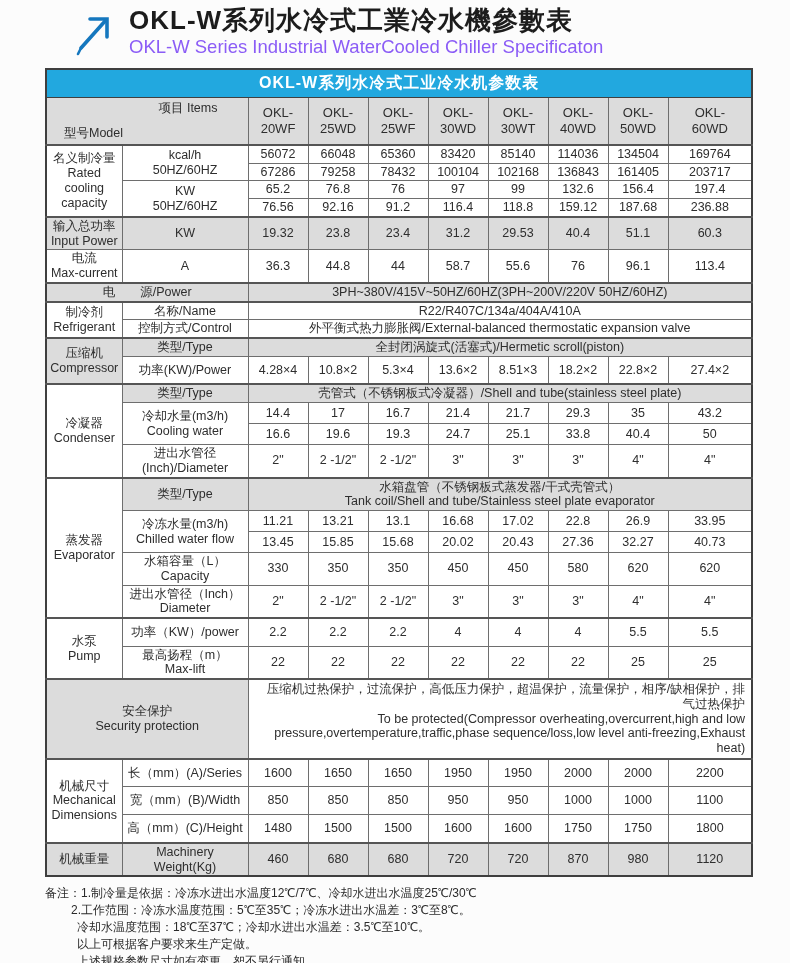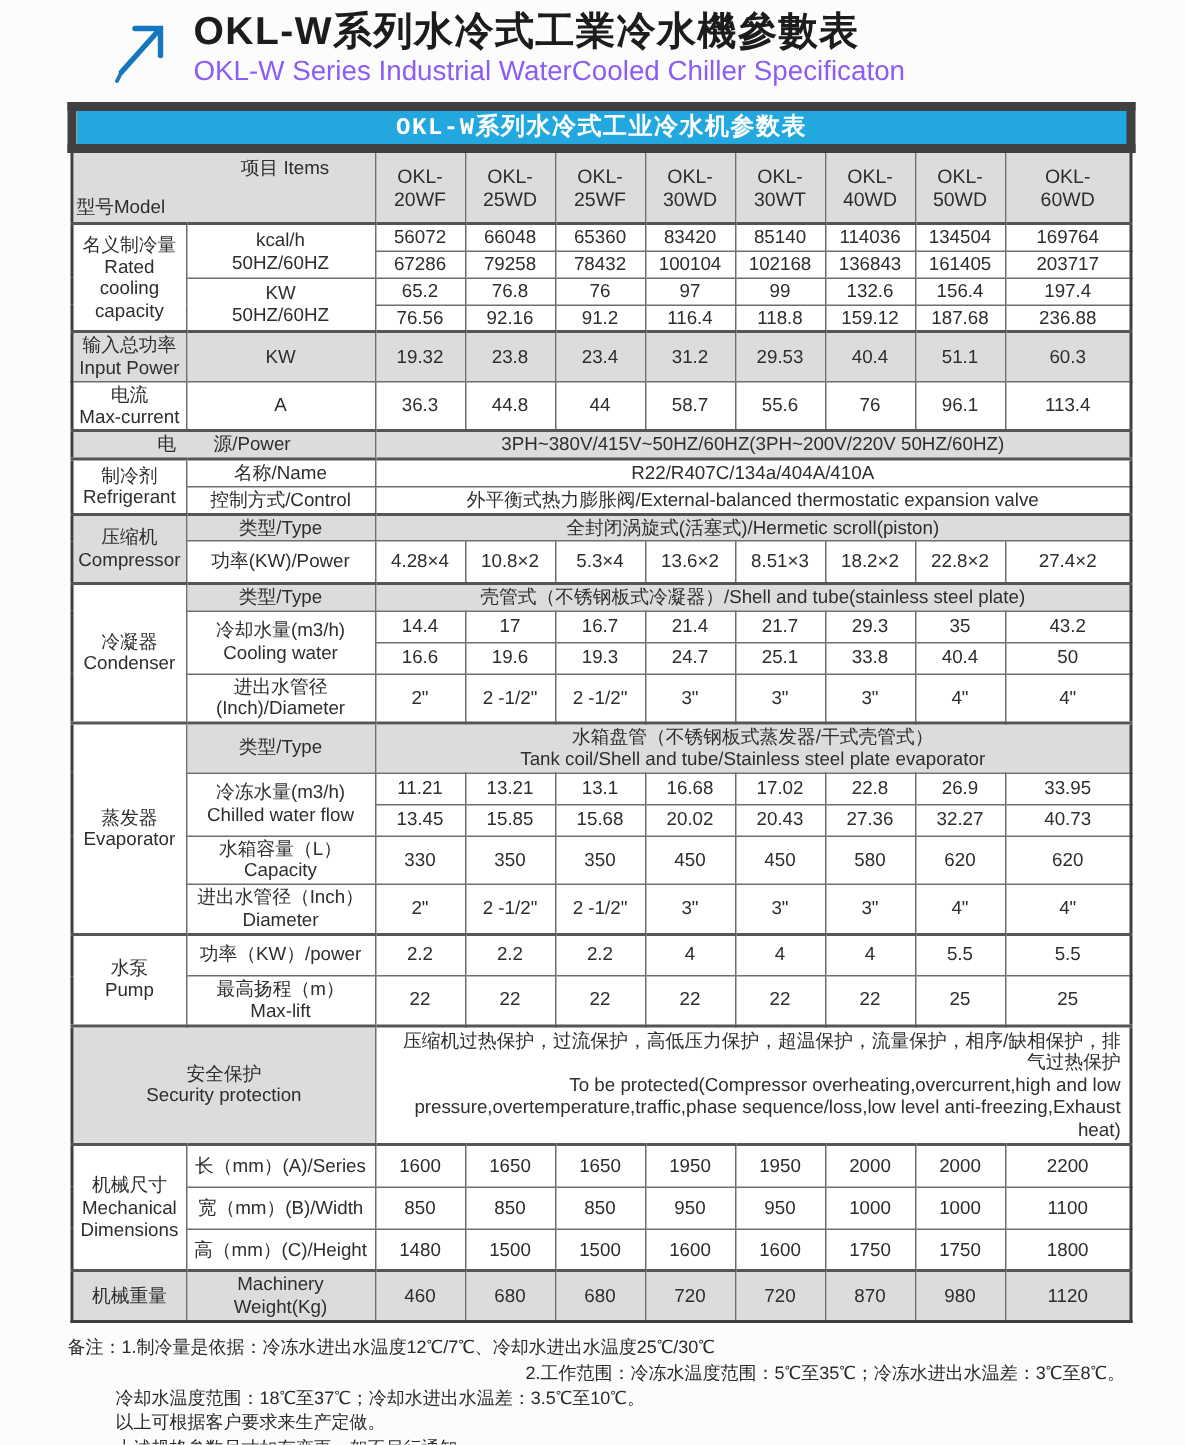--- a/index.html
+++ b/index.html
@@ -22,46 +22,46 @@
   table.spec { border-collapse:collapse; table-layout:fixed; width:706px; background:#ffffff; border:2px solid #3f3f3f; }
   col.c1 { width:76px; } col.c2 { width:126px; } col.cm { width:60px; } col.cl { width:84px; }
   td {
     border:1px solid #6e6e6e;
     text-align:center; vertical-align:middle;
     padding:1px 2px;
     font-size:12.5px; line-height:1.18;
     white-space:pre-line;
     overflow:hidden;
   }
-  .cap td { background:#22A8DF; color:#ffffff; font-size:16px; font-weight:bold; height:28px; border:6px solid #404040; letter-spacing:1px;font-family:Liberation Mono, monospace; }
+  .cap td { background:#22A8DF; color:#ffffff; font-size:16px; font-weight:bold; height:28px; border:1px solid #404040; letter-spacing:1px; }
   tr.hdr td { height:30px; }
   tr.gray > td { background:#dcdcdc; }
   td.bg-g { background:#dcdcdc; }
   tr.r-thin td { height:15px; }
   tr.r-sm  td { height:18px; }
   tr.r-md  td { height:28px; }
   tr.r-pair td { height:21px; }
   tr.r-big td { height:31px; }
   tr.r-sec td { height:46px; }
   tr.sec-start > td { border-top:2px solid #555; }
   td.sec-text { text-align:right; padding:2px 6px; }
   .corner {
     position:relative;
     background-image:linear-gradient(to bottom right,
       transparent calc(50% - 0.8px), #6e6e6e calc(50% - 0.8px),
       #6e6e6e calc(50% + 0.8px), transparent calc(50% + 0.8px));
   }
-  .corner .cm-model { position:absolute; left:2px; bottom:3px; font-size:12.5px; }
+  .corner .cm-model { position:absolute; left:17px; bottom:3px; font-size:12.5px; }
   .corner .cm-items { position:absolute; right:30px; top:3px; font-size:12.5px; }
   td.model { font-size:13px; }
 
   
   .notes { margin-top:9px; font-size:12px; line-height:1.24; color:#2a2a2a; }
   .notes div { margin:0 0 2px 0; }
-  .ind1 { padding-left:26px;text-align:right; }
+  .ind1 { padding-left:26px; }
   .ind2 { padding-left:32px; }
 </style>
 </head>
 <body>
 
 <div class="page">
 
   <div class="doc-header">
     <div class="logo">
       <svg viewBox="0 0 44 46" width="44" height="46">

